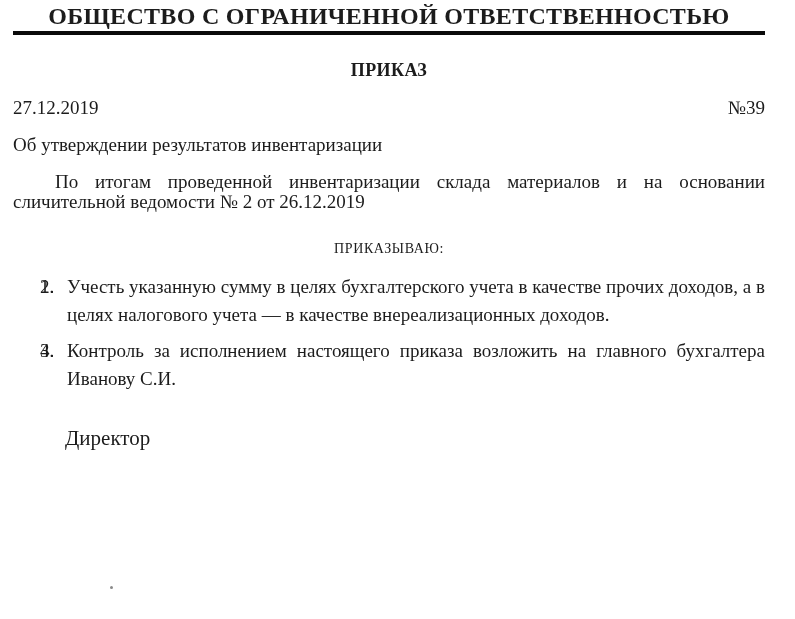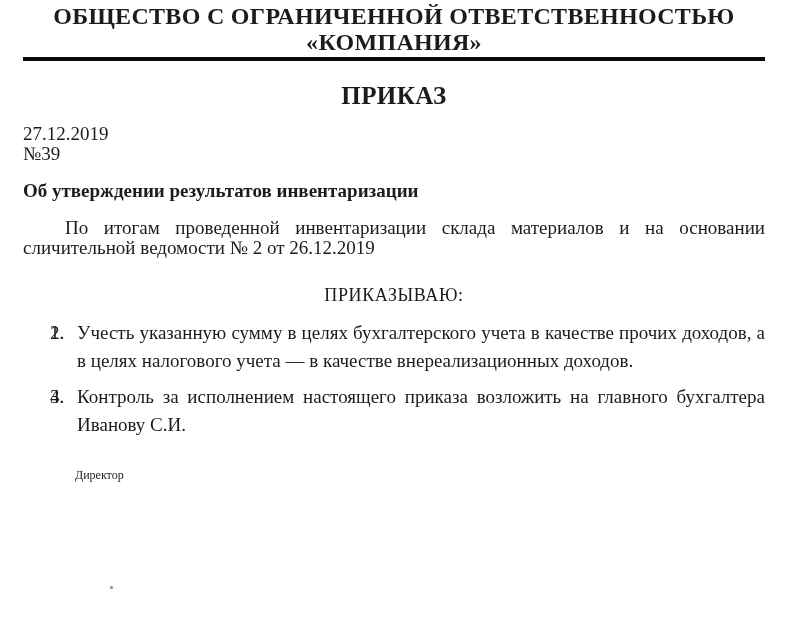--- a/index.html
+++ b/index.html
@@ -12,66 +12,65 @@
     height: 619px;
     position: relative;
     overflow: hidden;
     font-family: "Liberation Serif", "DejaVu Serif", serif;
     color: #1c1c1c;
   }
   .page {
     box-sizing: border-box;
     width: 795px;
     height: 436px;
-    padding: 3px 30px 0 23px;
+    padding: 3px 30px 0 13px;
     position: relative;
   }
   .letterhead {
     text-align: center;
     font-weight: bold;
     font-size: 24px;
     line-height: 26px;
     letter-spacing: 0.3px;
     padding-bottom: 2px;
     border-bottom: 4px solid #0a0a0a;
   }
   .doc-type {
     margin-top: 25px;
     text-align: center;
     font-weight: bold;
-    font-size: 25px;
+    font-size: 18px;
     line-height: 20px;
     letter-spacing: 0.4px;
   }
   .meta-row {
     margin-top: 18px;
     display: flex;
     justify-content: space-between;
     font-size: 19px;
     line-height: 20px;
-    flex-direction: column;
   }
   .subject {
     margin-top: 17px;
-    font-weight: bold;
+    font-weight: normal;
     font-size: 19px;
     line-height: 20px;
   }
   .preamble {
     margin-top: 17px;
     font-size: 19px;
     line-height: 20px;
     text-align: justify;
     text-align-last: left;
     text-indent: 42px;
   }
   .resolution {
     margin-top: 27px;
     text-align: center;
-    font-size: 18px;
+    font-size: 14px;
     line-height: 20px;
     letter-spacing: 0.6px;
   }
   .order-list {
     margin-top: 14px;
   }
   .order-item {
     position: relative;
     padding-left: 54px;
     font-size: 19px;
@@ -80,24 +79,24 @@
     text-align-last: left;
     margin-bottom: 8px;
   }
   .order-item .num {
     position: absolute;
     left: 27px;
     top: 0;
     line-height: 28px;
   }
   .signature-row {
-    margin-top: 26px;
+    margin-top: 35px;
     display: flex;
     justify-content: space-between;
-    font-size: 12px;
+    font-size: 21px;
     line-height: 20px;
     align-items: flex-end;
   }
   .signature-row .position {
     padding-left: 52px;
   }
   .speck {
     position: absolute;
     left: 110px;
     top: 586px;
@@ -107,21 +106,20 @@
     border-radius: 50%;
   }
 </style>
 </head>
 <body>
 
 <div class="page">
 
   <div class="letterhead">
     <div>ОБЩЕСТВО С ОГРАНИЧЕННОЙ ОТВЕТСТВЕННОСТЬЮ</div>
-    <div>«КОМПАНИЯ»</div>
   </div>
 
   <div class="doc-type">ПРИКАЗ</div>
 
   <div class="meta-row">
     <span>27.12.2019</span>
     <span>№39</span>
   </div>
 
   <div class="subject">Об утверждении результатов инвентаризации</div>

